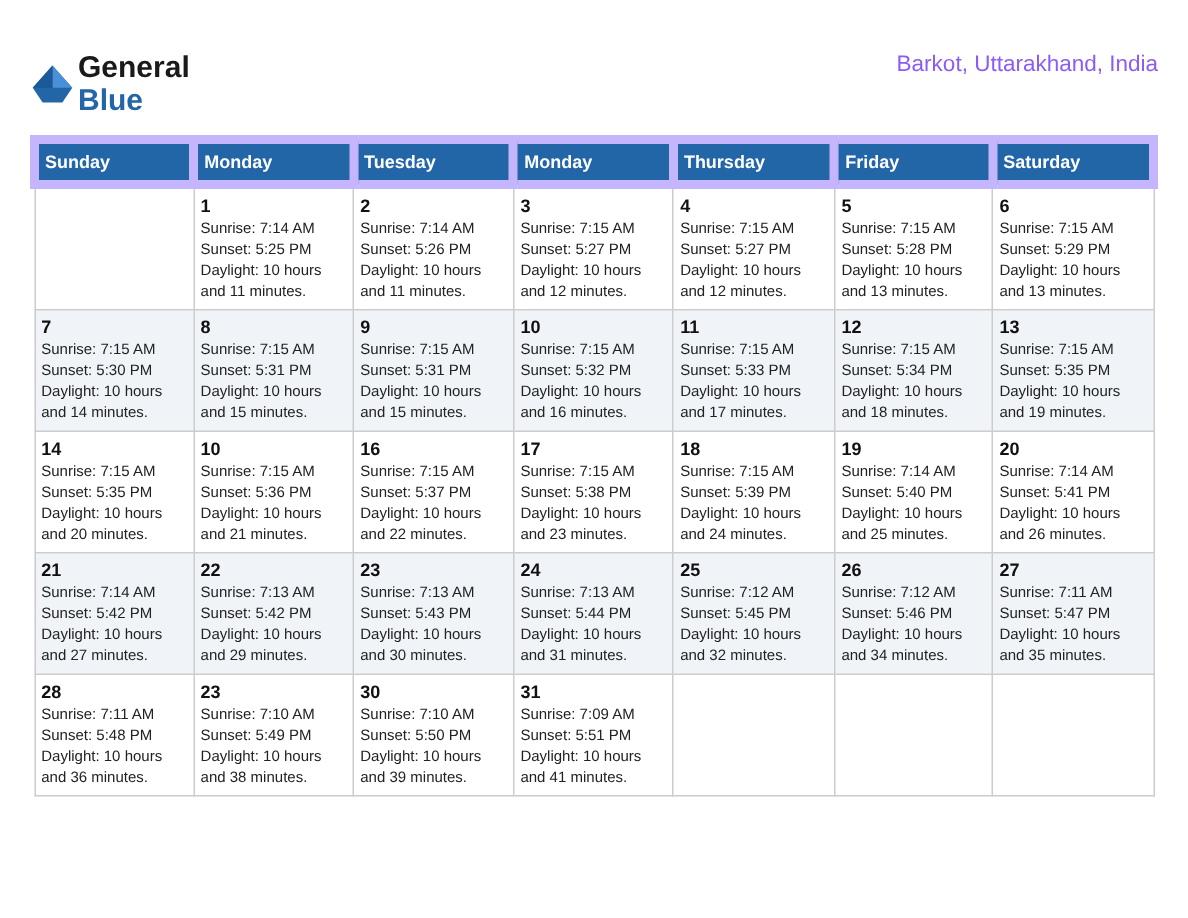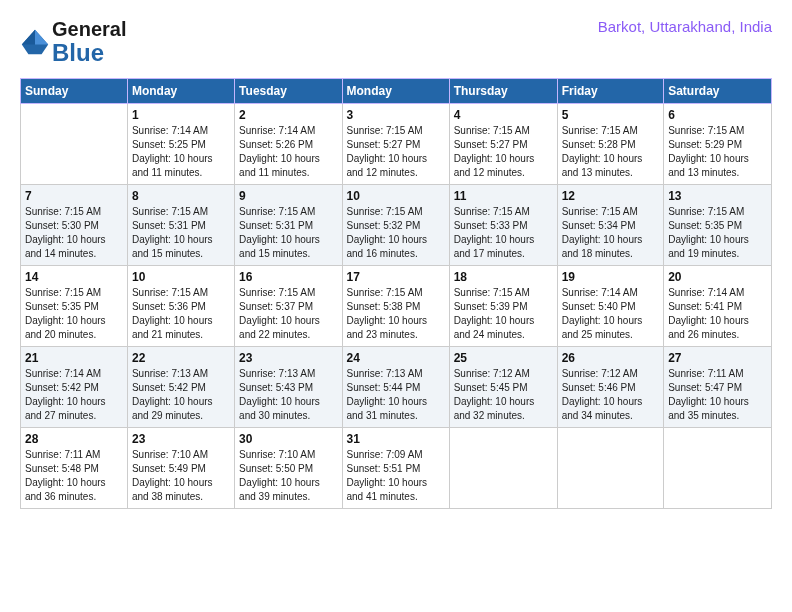--- a/index.html
+++ b/index.html
@@ -5,21 +5,21 @@
     * { margin: 0; padding: 0; box-sizing: border-box; }
     body {
       font-family: Arial, sans-serif;
       background: #fff;
       width: 792px;
       height: 612px;
       overflow: hidden;
     }
     .page {
       width: 792px;
-      padding: 18px 20px 10px 20px;
+      padding: 34px 20px 10px 20px;
     }
     .header {
       display: flex;
       justify-content: space-between;
       align-items: flex-start;
       margin-bottom: 12px;
     }
     .logo {
       display: flex;
       align-items: center;
@@ -46,21 +46,21 @@
       border-collapse: collapse;
       font-size: 10.5px;
     }
     thead tr th {
       background-color: #2366a8;
       color: #fff;
       padding: 5px 4px;
       text-align: left;
       font-size: 12px;
       font-weight: bold;
-      border: 1px solid #c4b5fd;
+      border: 6px solid #c4b5fd;
     }
     tbody tr td {
       border: 1px solid #ccc;
       vertical-align: top;
       padding: 4px 4px;
       min-height: 80px;
       width: 113px;
     }
     tbody tr:nth-child(odd) td {
       background-color: #fff;
@@ -87,21 +87,21 @@
 <div class="page">
   <div class="header">
     <div class="logo">
       <svg class="logo-icon" viewBox="0 0 36 34" xmlns="http://www.w3.org/2000/svg">
         <polygon points="18,2 34,20 26,32 10,32 2,20" fill="#2366a8"></polygon>
         <polygon points="18,2 34,20 18,20" fill="#4a90d9"></polygon>
         <polygon points="18,2 2,20 18,20" fill="#1a5a9a"></polygon>
       </svg>
       <div>
         <div style="font-size:20px;font-weight:bold;color:#1a1a1a;line-height:1.1;">General</div>
-        <div style="font-size:24px;font-weight:bold;color:#2366a8;line-height:1.1;">Blue</div>
+        <div style="font-size:20px;font-weight:bold;color:#2366a8;line-height:1.1;">Blue</div>
       </div>
     </div>
     <div class="title-block">
       <div class="calendar-subtitle">Barkot, Uttarakhand, India</div>
     </div>
   </div>
 
   <table>
     <thead>
       <tr>

